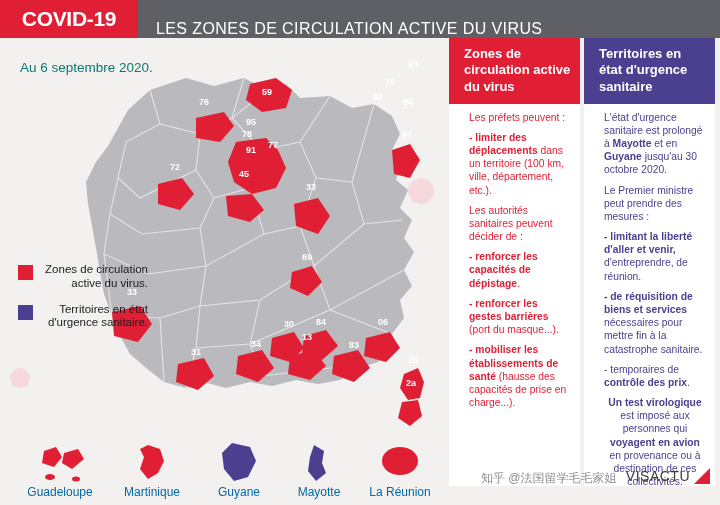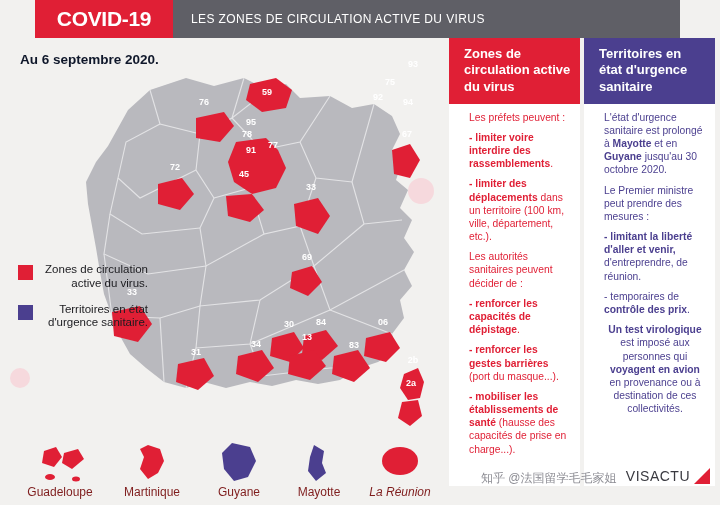--- a/index.html
+++ b/index.html
@@ -6,58 +6,58 @@
   html, body { margin:0; padding:0; }
   body {
     width:720px; height:505px;
     font-family:"Liberation Sans", sans-serif;
     background:#f2f1ef;
     overflow:hidden;
     position:relative;
   }
   
   .header {
-    position:absolute; left:0; top:0; width:645px; height:38px;
+    position:absolute; left:0; top:0; width:720px; height:38px;
     background:#5f5f66;
-    display:flex; align-items:center;margin-left:35px;
+    display:flex; align-items:flex-end;
   }
   .covid-badge {
     width:138px; height:38px; background:#e01f35;
     display:flex; align-items:center; justify-content:center;
     color:#fff; font-weight:bold; font-size:21px; letter-spacing:-0.3px;
   }
   .header-title {
-    color:#fff; font-size:12px; letter-spacing:0.4px;
+    color:#fff; font-size:16px; letter-spacing:0.4px;
     margin-left:18px; white-space:nowrap;
   }
   
   .map-panel {
     position:absolute; left:0; top:38px; width:443px; height:467px;
     background:#f2f1ef;
   }
   .map-date {
-    position:absolute; left:20px; top:14px;
-    font-size:13.5px; font-weight:bold; color:#0f172a;
+    position:absolute; left:20px; top:22px;
+    font-size:13.5px; font-weight:normal; color:#0f766e;
   }
   .map-stage {
     position:absolute; left:0; top:0; width:443px; height:400px;
   }
   
   .legend { position:absolute; left:18px; top:225px; width:130px; }
   .legend-row { display:flex; margin-bottom:12px;text-align:right; }
   .legend-swatch { width:15px; height:15px; flex:0 0 15px; margin-right:7px; margin-top:2px; }
   .sw-red { background:#e01f35; }
   .sw-purple { background:#4b3f8f; }
   .legend-text { font-size:11.5px; line-height:1.2; color:#1b1b1f; }
   
   .overseas {
     position:absolute; left:0; top:398px; width:443px; height:69px;
   }
   .om-col { position:absolute; text-align:center; }
-  .om-label { font-size:12px; color:#7f1d1d; }
+  .om-label { font-size:12px; color:#0369a1; }
   .om-shapes { position:relative; height:46px; margin-top:3px; }
   
   .col {
     position:absolute; top:38px; width:131px; height:448px;
     background:#fff;
   }
   .col-mid { left:449px; }
   .col-right { left:584px; }
   .col-head {
     padding:8px 9px 9px 15px; color:#fff;
@@ -251,40 +251,37 @@
       <div class="om-label">Guyane</div>
     </div>
     <div class="om-col" style="left:280px; top:0; width:78px;">
       <div class="om-shapes">
         <svg width="78" height="46" viewBox="0 0 78 46">
           <path d="M34,6 L44,12 L42,24 L46,34 L36,42 L28,32 L30,18 Z" fill="#4b3f8f"></path>
         </svg>
       </div>
       <div class="om-label">Mayotte</div>
     </div>
-    <div class="om-col" style="left:358px; top:0; width:84px;font-style:italic;">
+    <div class="om-col" style="left:358px; top:0; width:84px;">
       <div class="om-shapes">
         <svg width="84" height="46" viewBox="0 0 84 46">
           <ellipse cx="42" cy="22" rx="18" ry="14" fill="#e01f35"></ellipse>
         </svg>
       </div>
       <div class="om-label">La Réunion</div>
     </div>
   </div>
 
 </div>
 
 <div class="col col-mid">
   <div class="col-head head-red">Zones de circulation active du virus</div>
   <div class="col-body">
     <p class="t-red">Les préfets peuvent :</p>
     <p>
-      <span class="t-red b">- limiter voire interdire des rassemblements</span><span class="t-red">.</span>
-    </p>
-    <p>
       <span class="t-red b">- limiter des déplacements</span><span class="t-red"> dans un territoire (100 km, ville, département, etc.).</span>
     </p>
     <p class="t-red">Les autorités sanitaires peuvent décider de :</p>
     <p>
       <span class="t-red b">- renforcer les capacités de dépistage</span><span class="t-red">.</span>
     </p>
     <p>
       <span class="t-red b">- renforcer les gestes barrières</span><span class="t-red"> (port du masque...).</span>
     </p>
     <p>
@@ -295,20 +292,23 @@
 
 <div class="col col-right">
   <div class="col-head head-purple">Territoires en état d'urgence sanitaire</div>
   <div class="col-body">
     <p>
       <span class="t-purple">L'état d'urgence sanitaire est prolongé à </span><span class="t-purple b">Mayotte</span><span class="t-purple"> et en </span><span class="t-purple b">Guyane</span><span class="t-purple"> jusqu'au 30 octobre 2020.</span>
     </p>
     <p class="t-purple">Le Premier ministre peut prendre des mesures :</p>
     <p>
       <span class="t-purple b">- limitant la liberté d'aller et venir,</span><span class="t-purple"> d'entreprendre, de réunion.</span>
+    </p>
+    <p>
+      <span class="t-purple b">- de réquisition de biens et services</span><span class="t-purple"> nécessaires pour mettre fin à la catastrophe sanitaire.</span>
     </p>
     <p>
       <span class="t-purple">- temporaires de </span><span class="t-purple b">contrôle des prix</span><span class="t-purple">.</span>
     </p>
     <p class="center">
       <span class="t-purple b">Un test virologique</span><span class="t-purple"> est imposé aux personnes qui </span><span class="t-purple b">voyagent en avion</span><span class="t-purple"> en provenance ou à destination de ces collectivités.</span>
     </p>
   </div>
 </div>
 

